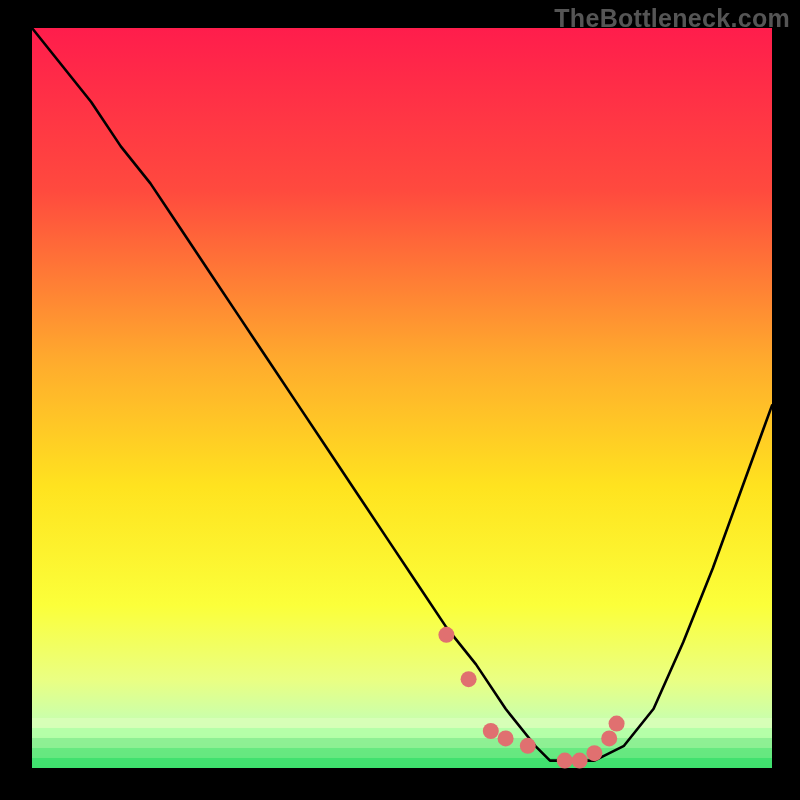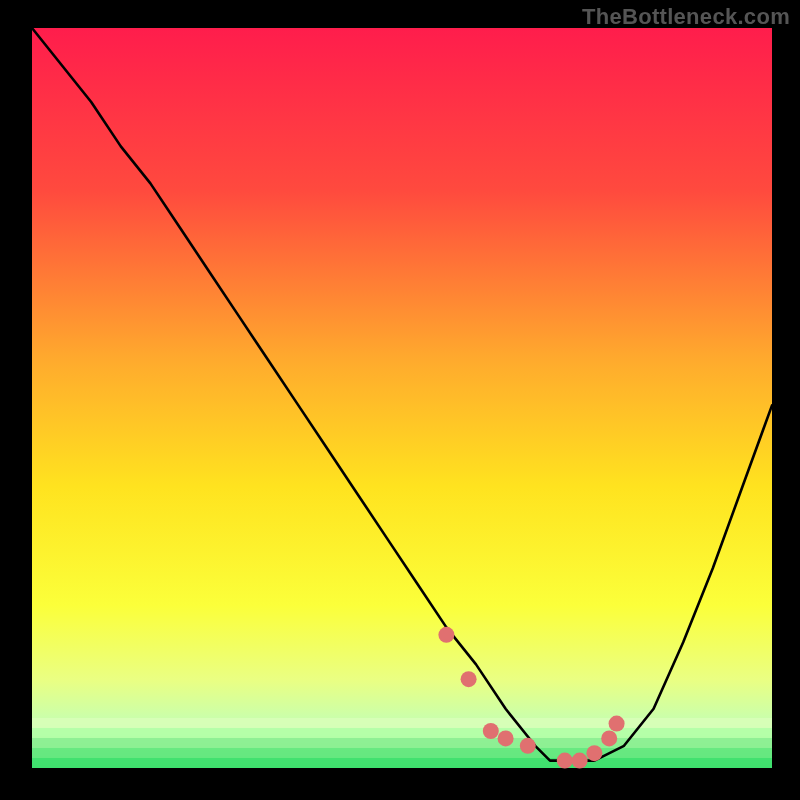--- a/index.html
+++ b/index.html
@@ -15,21 +15,21 @@
     position: relative;
     width: 800px;
     height: 800px;
     background: #000;
   }
   .watermark {
     position: absolute;
     top: 4px;
     right: 10px;
     color: #555;
-    font-size: 22px;
+    font-size: 25px;
     font-weight: 600;
     letter-spacing: 0.3px;
     z-index: 5;
   }
   svg {
     position: absolute;
     left: 0;
     top: 0;
     display: block;
   }

